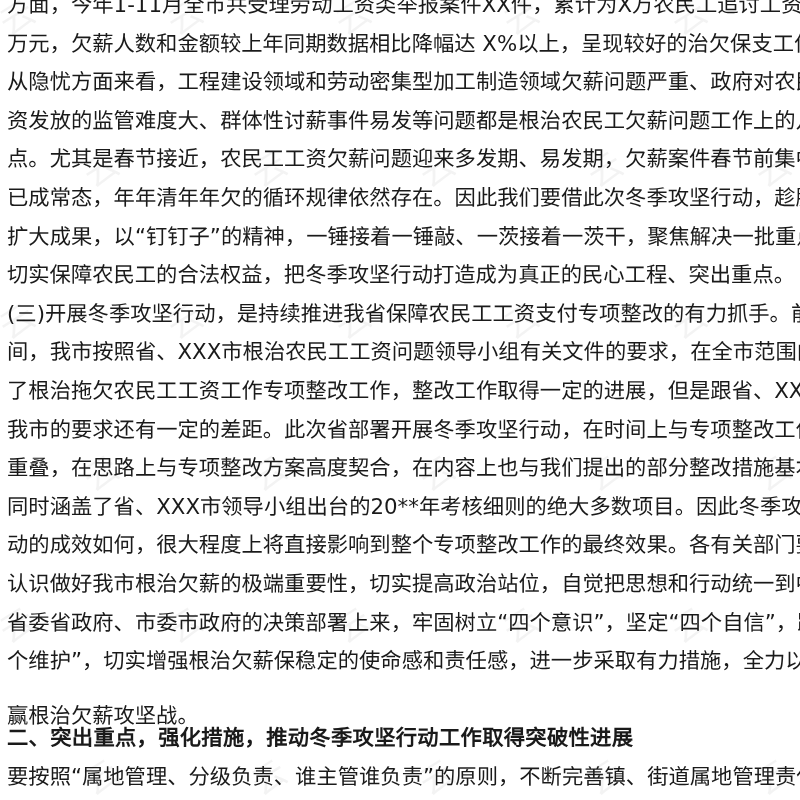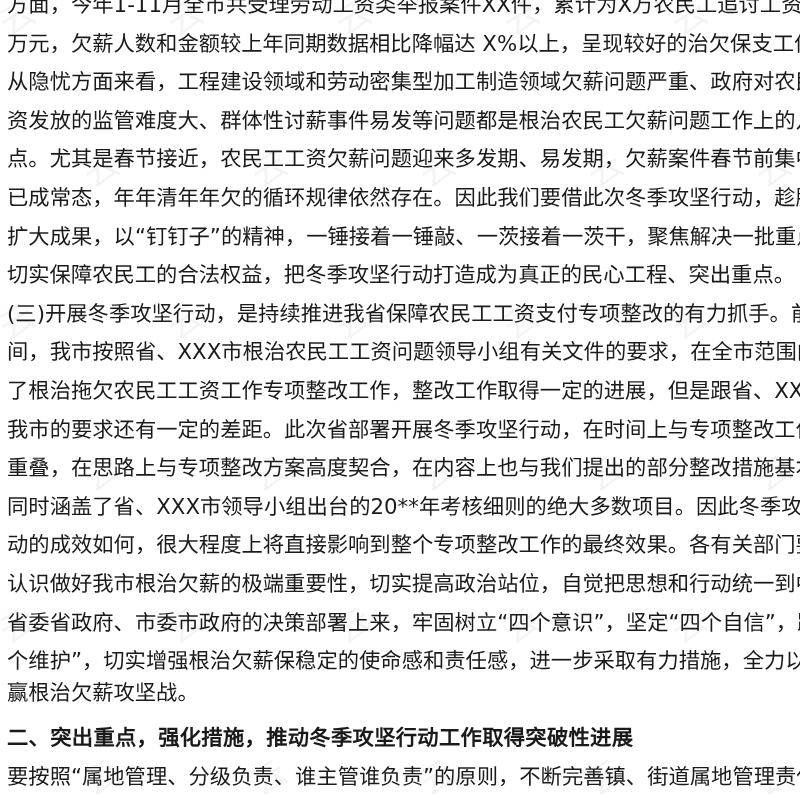--- a/index.html
+++ b/index.html
@@ -781,21 +781,21 @@
         <span>取</span>
         <span>有</span>
         <span>力</span>
         <span>措</span>
         <span>施</span>
         <span>，</span>
         <span>全</span>
         <span>力</span>
         <span>以</span>
       </div>
-      <div class="doc-line short" style="top: 674px;">赢根治欠薪攻坚战。</div>
+      <div class="doc-line short" style="top: 697px;">赢根治欠薪攻坚战。</div>
       <div class="doc-line bold short" style="top: 719.4px;">二、突出重点，强化措施，推动冬季攻坚行动工作取得突破性进展</div>
       <div class="doc-line justify" style="top: 758px;">
         <span>要</span>
         <span>按</span>
         <span>照</span>
         <span>“</span>
         <span>属</span>
         <span>地</span>
         <span>管</span>
         <span>理</span>

